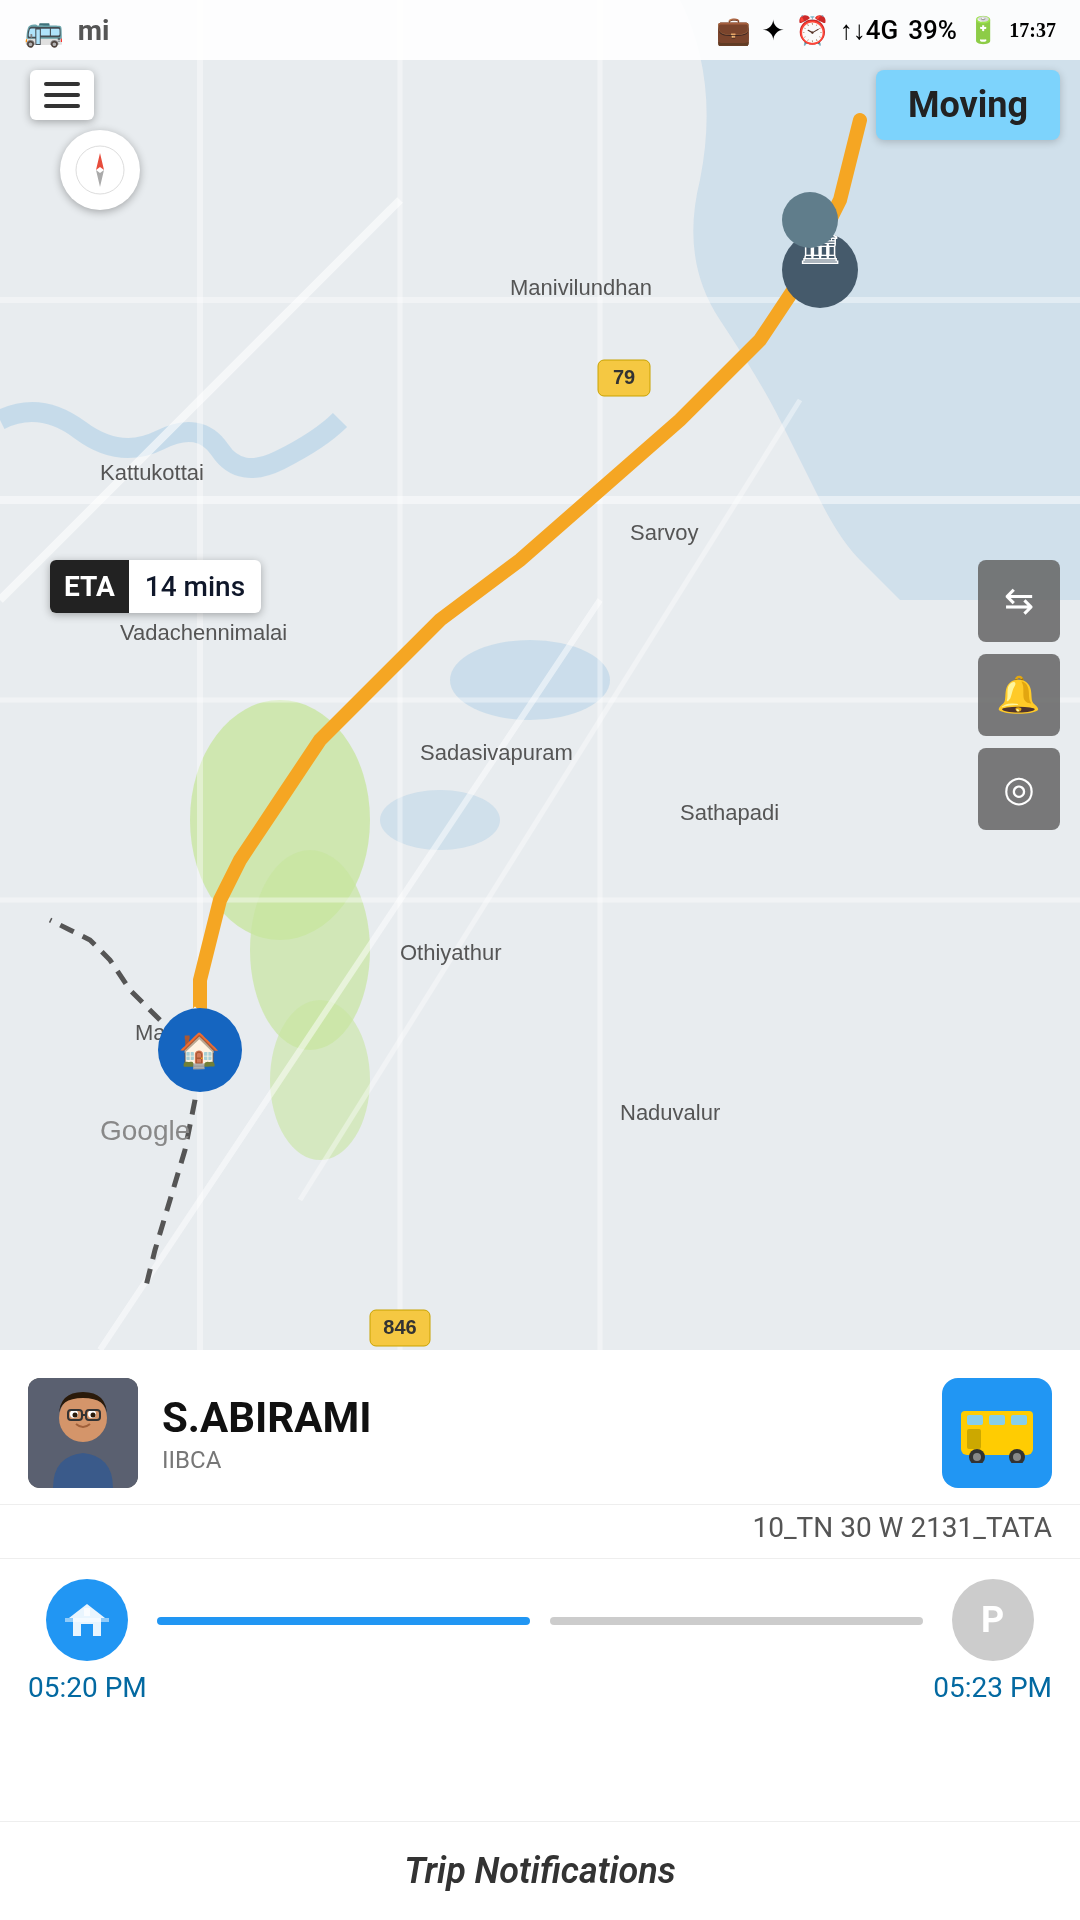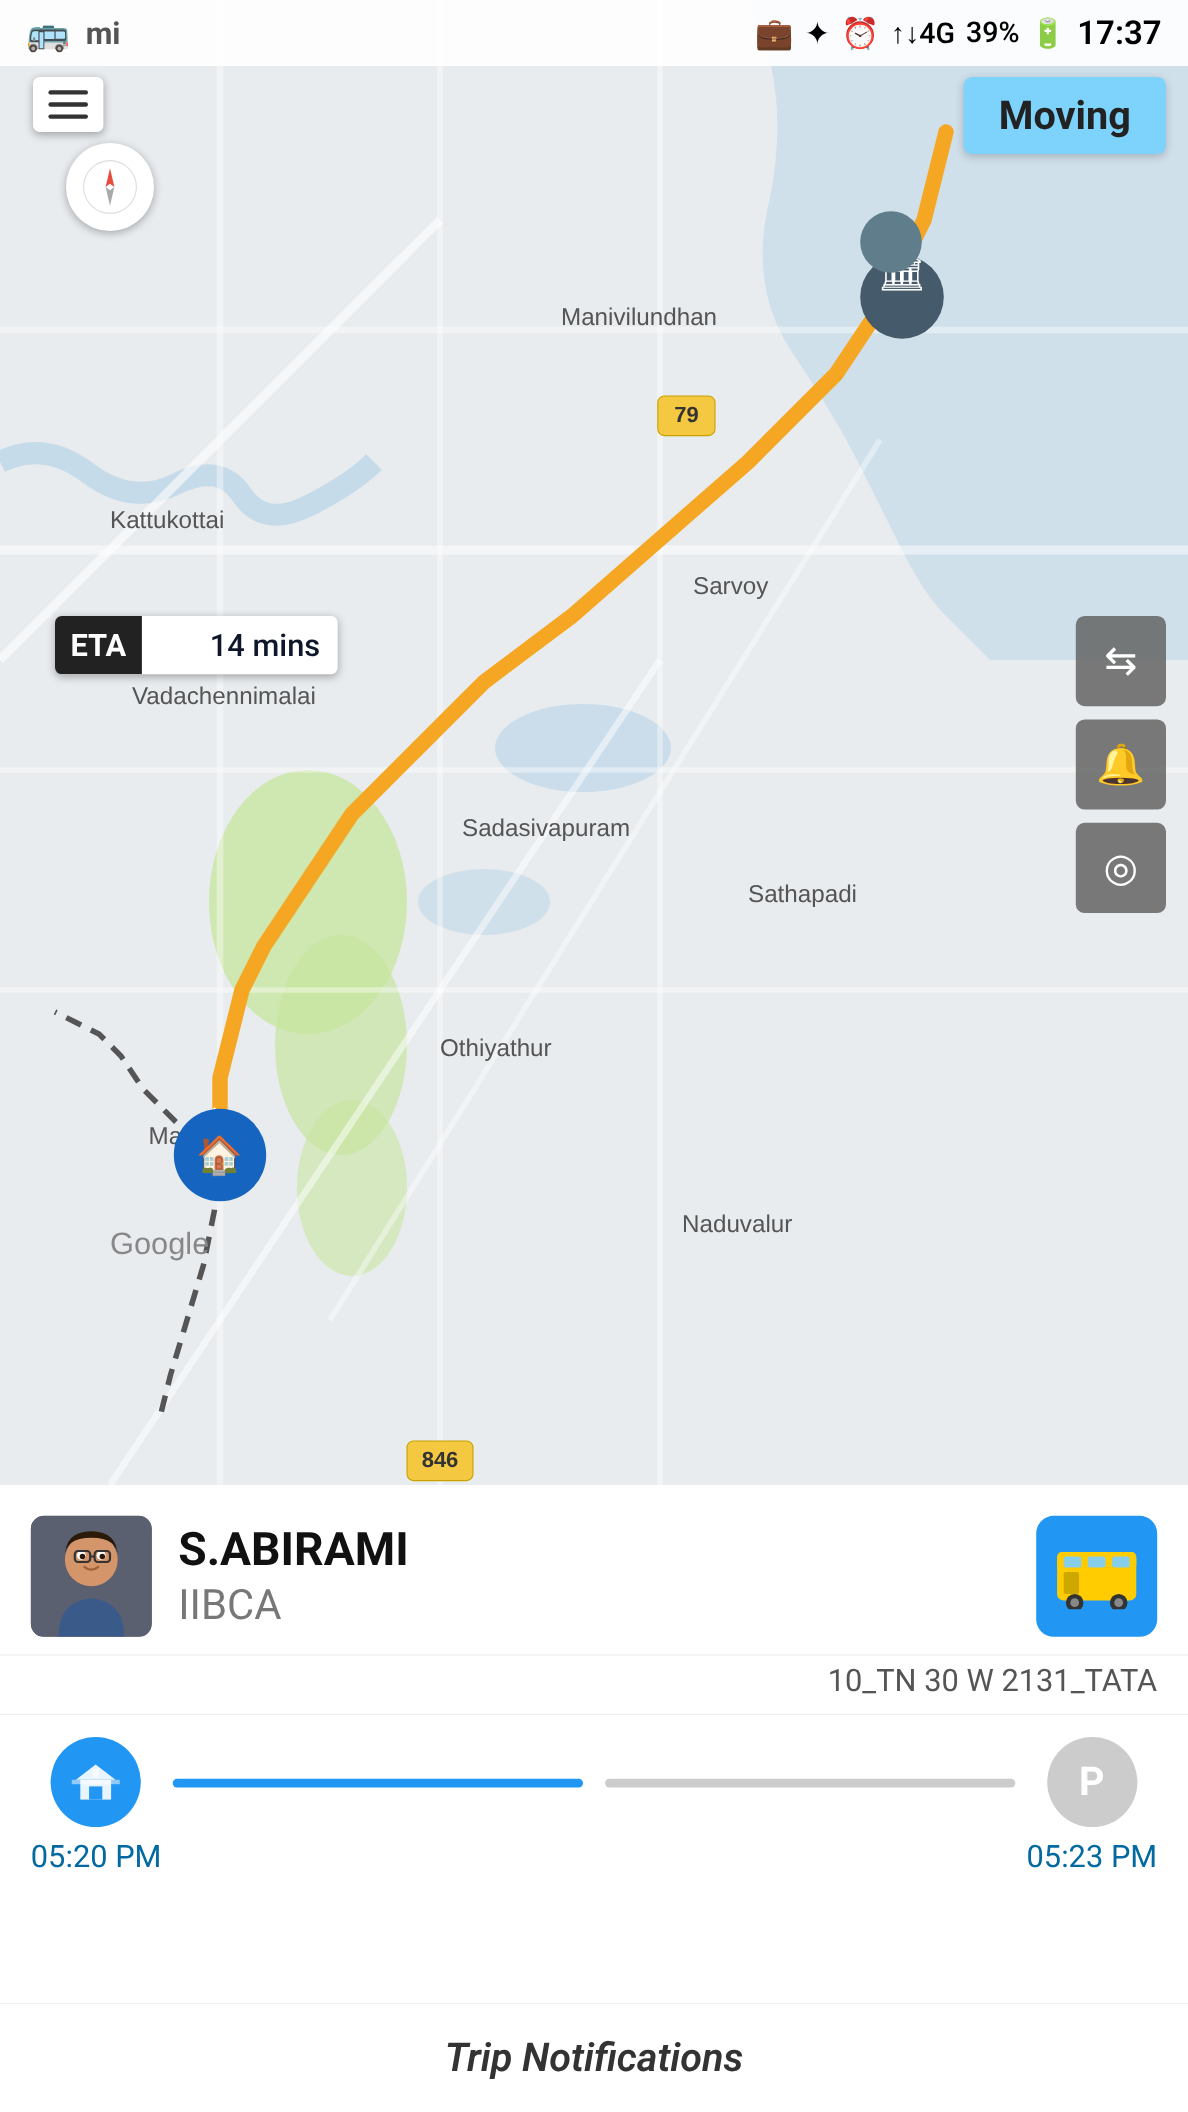--- a/index.html
+++ b/index.html
@@ -112,21 +112,20 @@
       top: 560px;
       left: 50px;
       z-index: 200;
       display: flex;
       align-items: center;
       background: white;
       border-radius: 6px;
       overflow: hidden;
       box-shadow: 0 2px 8px rgba(0,0,0,0.3);
       font-size: 30px;
-      gap: 46px;
     }
     .eta-label {
       background: #222;
       color: white;
       padding: 10px 14px;
       font-weight: 700;
       font-size: 28px;
     }
     .eta-value {
       padding: 10px 16px;
@@ -189,21 +188,21 @@
       display: flex;
       align-items: center;
       justify-content: center;
     }
     .student-name {
       font-size: 42px;
       font-weight: 700;
       color: #111;
     }
     .student-class {
-      font-size: 38px;
+      font-size: 24px;
       color: #777;
       margin-top: 4px;
     }
     .bus-icon-container {
       margin-left: auto;
       width: 110px;
       height: 110px;
       background: #2196f3;
       border-radius: 16px;
       display: flex;
@@ -317,21 +316,21 @@
     <span style="font-size:32px;">🚌</span>
     <span style="font-size:28px; font-weight:700; color:#555;">mi</span>
   </div>
   <div class="status-bar-right">
     <span style="font-size:28px;">💼</span>
     <span style="font-size:28px;">✦</span>
     <span style="font-size:28px;">⏰</span>
     <span style="font-size:26px;">↑↓4G</span>
     <span style="font-size:26px;">39%</span>
     <span style="font-size:26px;">🔋</span>
-    <span style="font-size:30px; font-weight:600;">17:37</span>
+    <span style="font-size:20px; font-weight:600;font-family:Liberation Serif, serif;">17:37</span>
   </div>
 </div>
 
 <div class="map-container">
   <svg class="map-svg" viewBox="0 0 1080 1350" xmlns="http://www.w3.org/2000/svg">
 
     <rect width="1080" height="1350" fill="#e8ecef"></rect>
 
     <path d="M680 0 Q720 80 700 180 Q680 260 720 320 Q760 380 780 420 Q800 460 820 500 Q840 540 860 560 Q880 580 900 600 L1080 600 L1080 0 Z" fill="#b8d4e8" opacity="0.5"></path>
     <ellipse cx="530" cy="680" rx="80" ry="40" fill="#b8d4e8" opacity="0.6"></ellipse>

